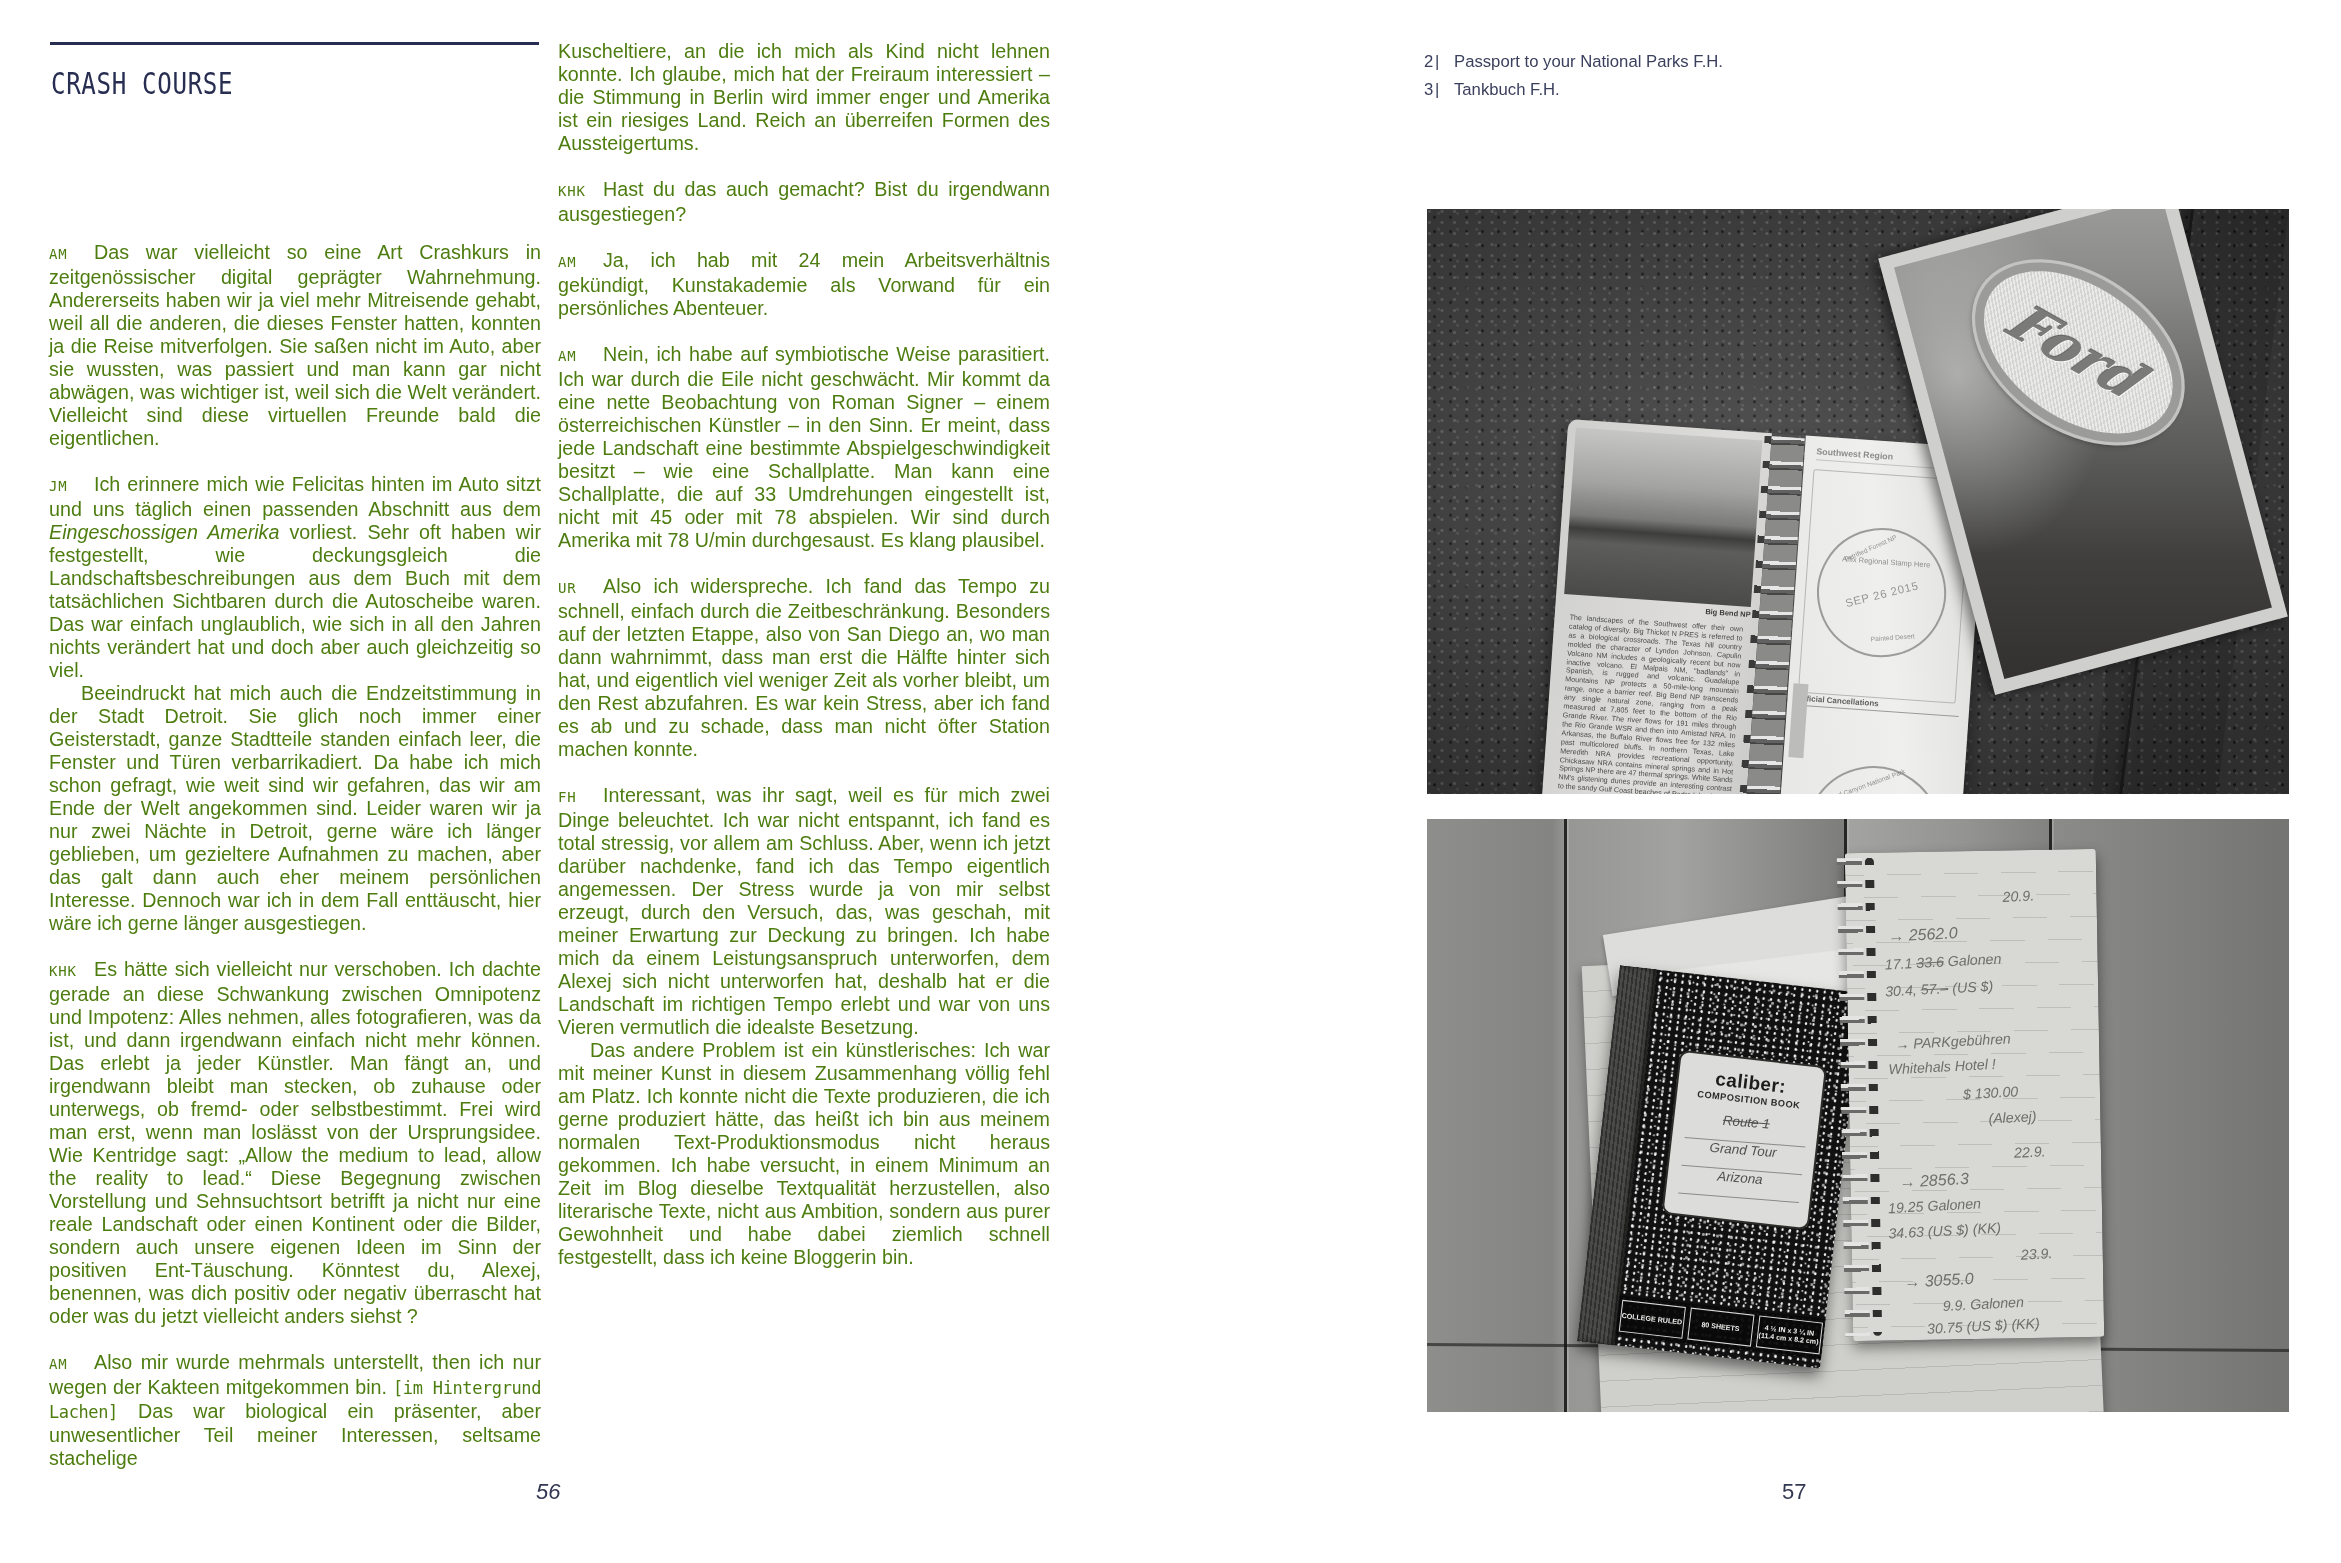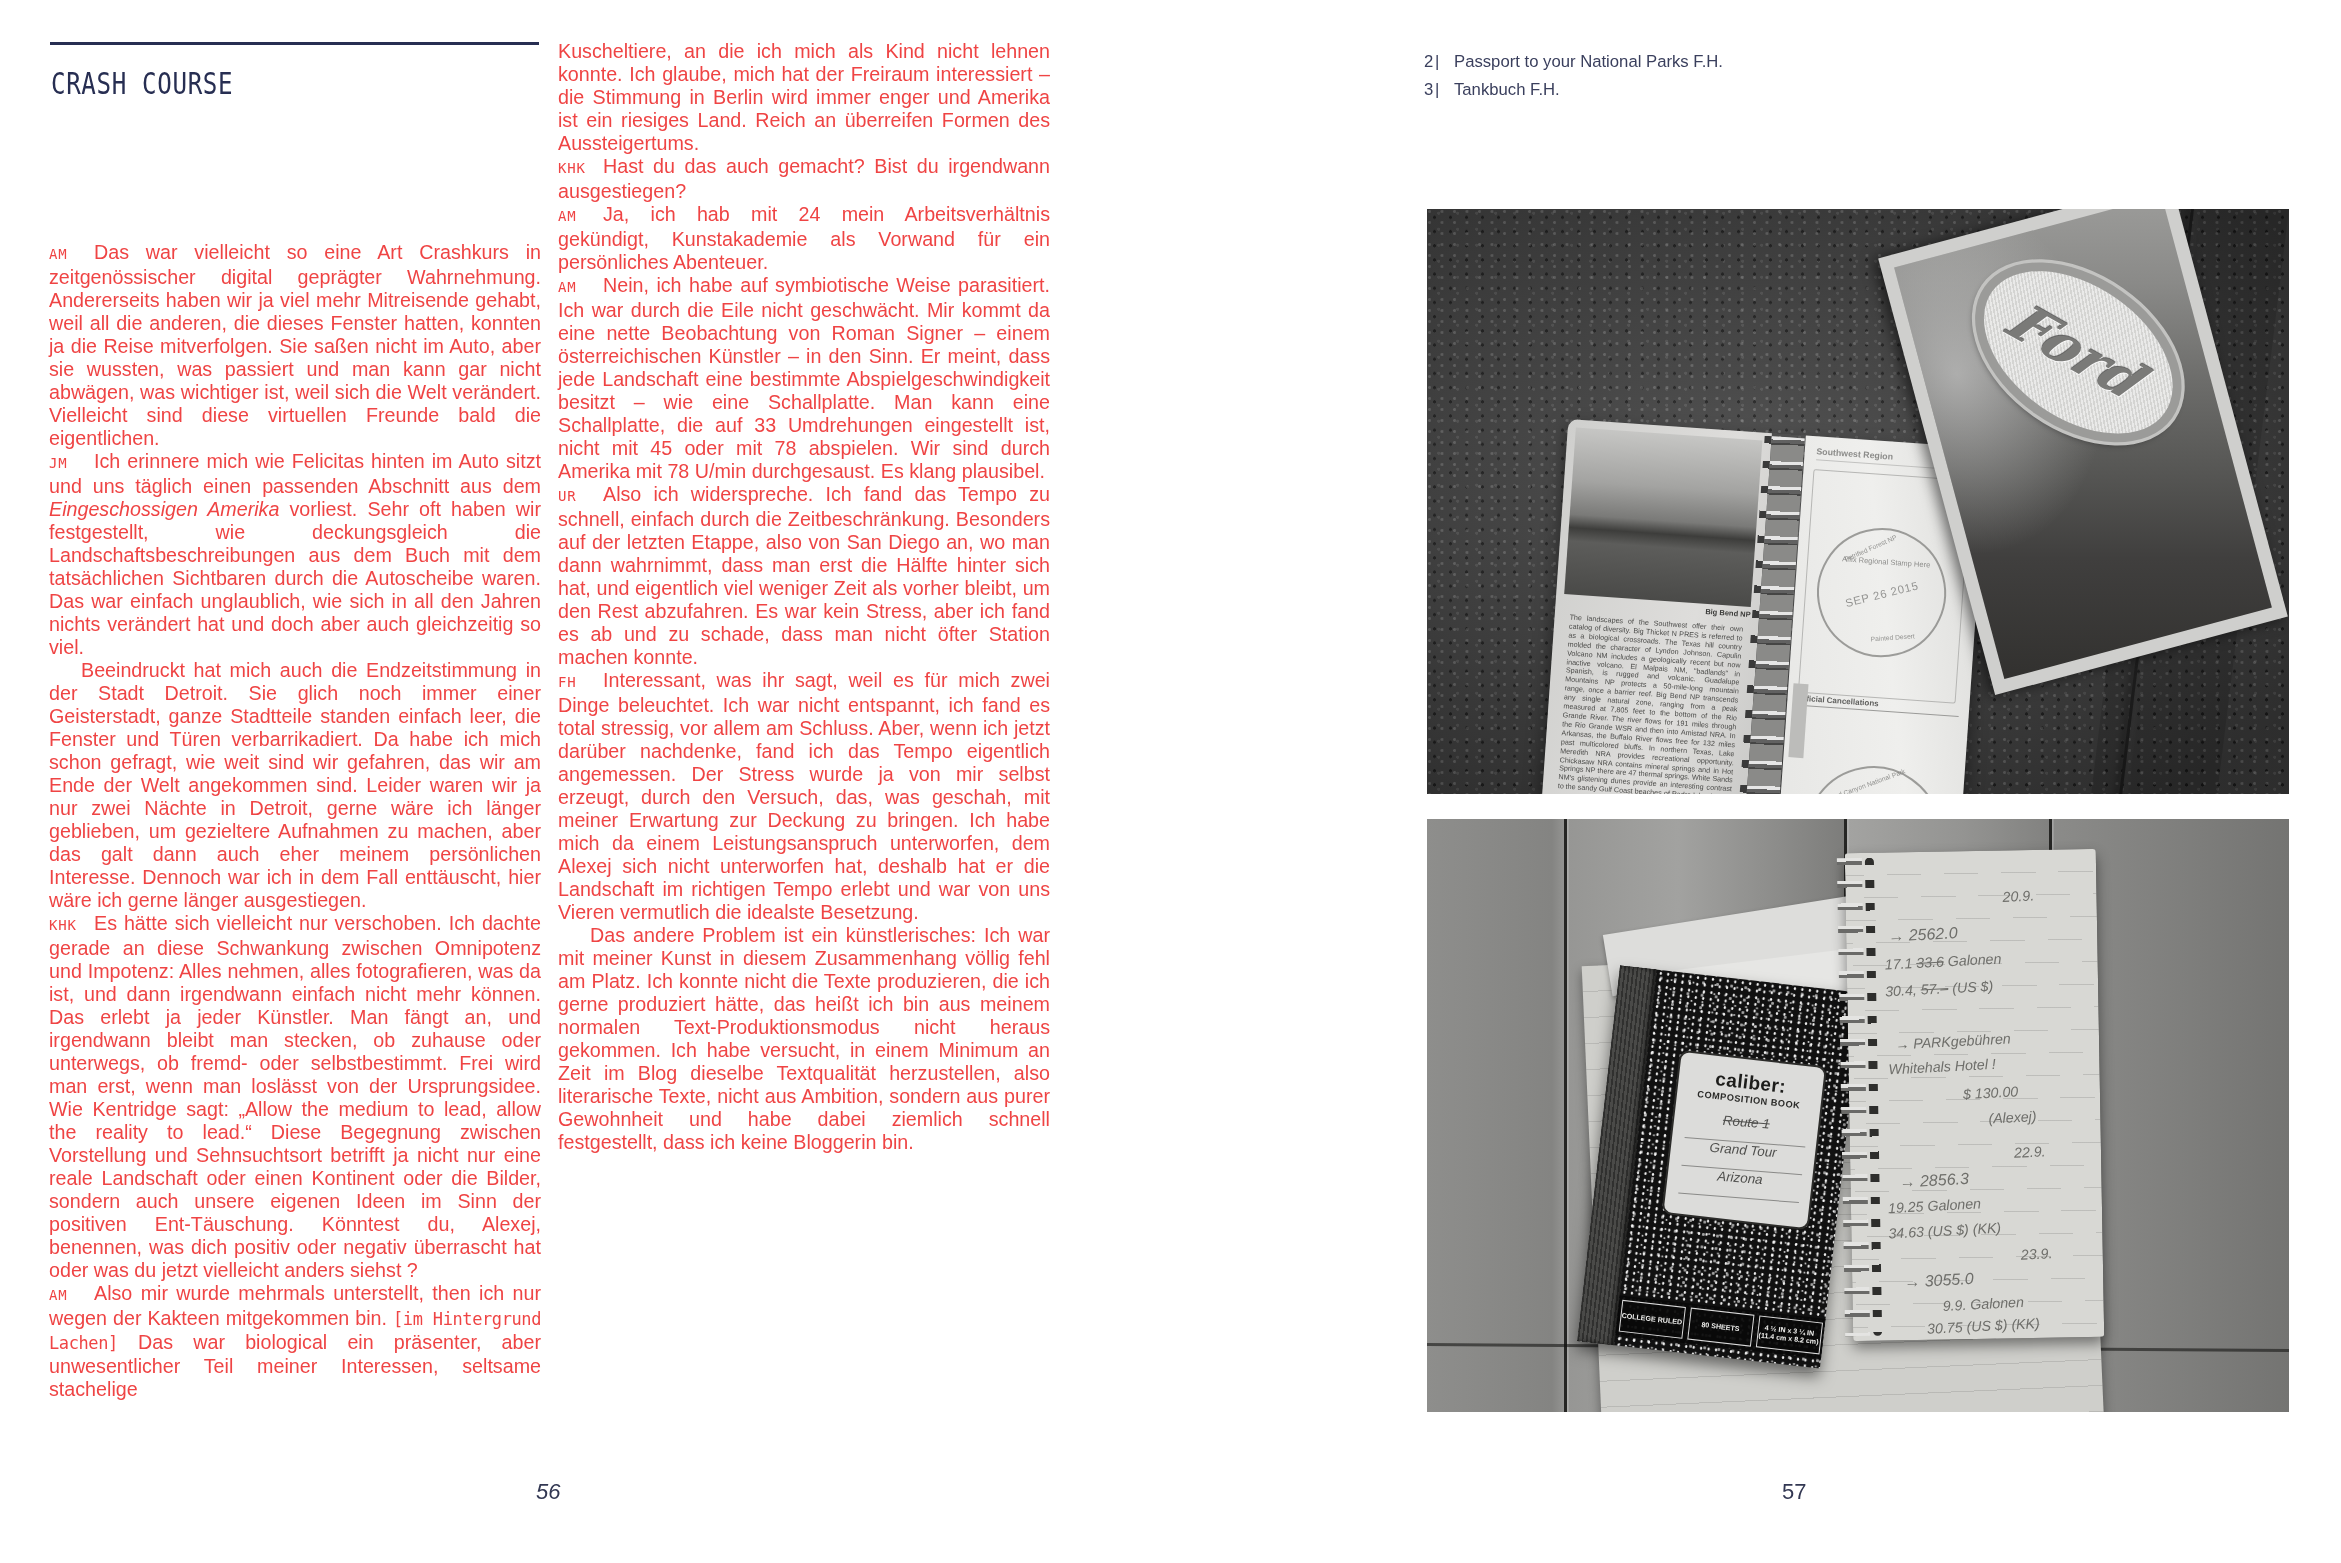--- a/index.html
+++ b/index.html
@@ -9,23 +9,23 @@
     -webkit-font-smoothing:antialiased;overflow:hidden;
   }
   
   .rule{position:absolute;left:50px;top:42px;width:489px;height:2.5px;background:#272e52;}
   .title{
     position:absolute;left:51px;top:65px;font-family:"DejaVu Sans Mono",monospace;
     font-size:31px;color:#272e52;transform:scaleX(0.78);transform-origin:left top;
     letter-spacing:0.8px;white-space:nowrap;
   }
   .col{position:absolute;width:492px;font-size:19.7px;line-height:23px;
-       text-align:justify;color:#ef4444;}
+       text-align:justify;color:#4d7c0f;}
   .block{margin:0;}
-  .block + .block{}
+  .block + .block{margin-top:23px;}
   .block.ind{margin-top:0;text-indent:32px;}
   .spk{font-family:"DejaVu Sans Mono",monospace;font-size:14px;letter-spacing:0.8px;
        display:inline-block;min-width:45px;text-indent:0;}
   .it{font-style:italic;}
   .mono{font-family:"DejaVu Sans Mono",monospace;font-size:17px;letter-spacing:-0.4px;}
   .cap{position:absolute;left:1424px;top:48px;font-size:16.7px;line-height:28px;color:#3a3f5d;}
   .cap .num{display:inline-block;width:30px;letter-spacing:1.7px;}
   .pageno{position:absolute;top:1479px;font-size:22px;color:#323752;}
   
   .photo{position:absolute;overflow:hidden;background:#444;}

